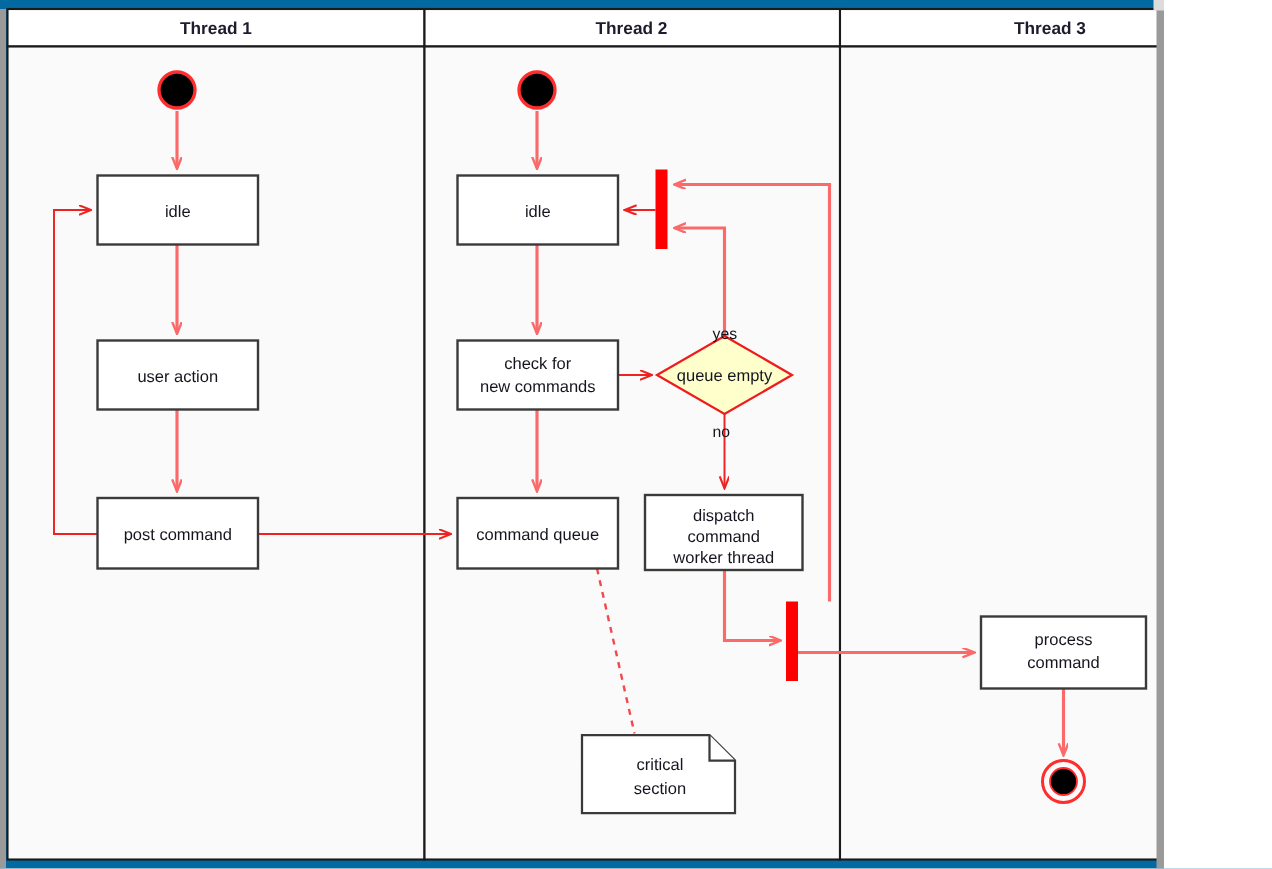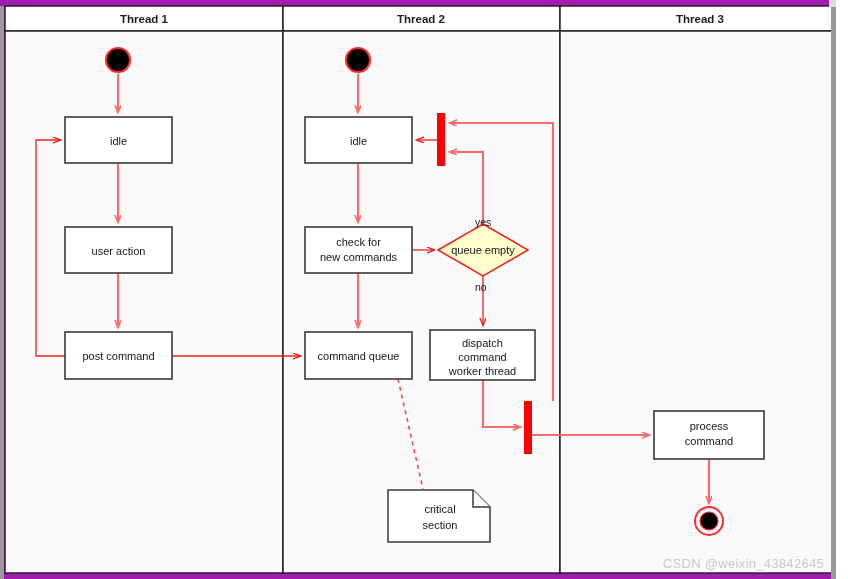--- a/index.html
+++ b/index.html
@@ -5,23 +5,23 @@
   html, body {
     margin: 0;
     padding: 0;
     background: #ffffff;
   }
   body {
     font-family: "Liberation Sans", sans-serif;
   }
   #canvas {
     position: relative;
-    width: 836px;
+    width: 776px;
     height: 579px;
-    background: #a21caf;
+    background: #0369a1;
     overflow: hidden;
   }
   svg.diagram {
     position: absolute;
     left: 0;
     top: 0;
     width: 848px;
     height: 579px;
     shape-rendering: geometricPrecision;
   }
@@ -297,17 +297,16 @@
         <path class="note-fold" d="M473,490 L473,507 L490,507"></path>
         <text class="note-label" x="440" y="513">critical</text>
         <text class="note-label" x="440" y="529">section</text>
       </g>
 
       <text class="edge-label" x="475" y="226">yes</text>
       <text class="edge-label" x="475" y="291">no</text>
     </g>
   </svg>
 
-  <div class="watermark">CSDN @weixin_43842645</div>
   <div class="scroll-edge-l"></div>
   <div class="scroll-edge-v"></div>
   <div class="scroll-corner"></div>
 </div>
 
 </body></html>

